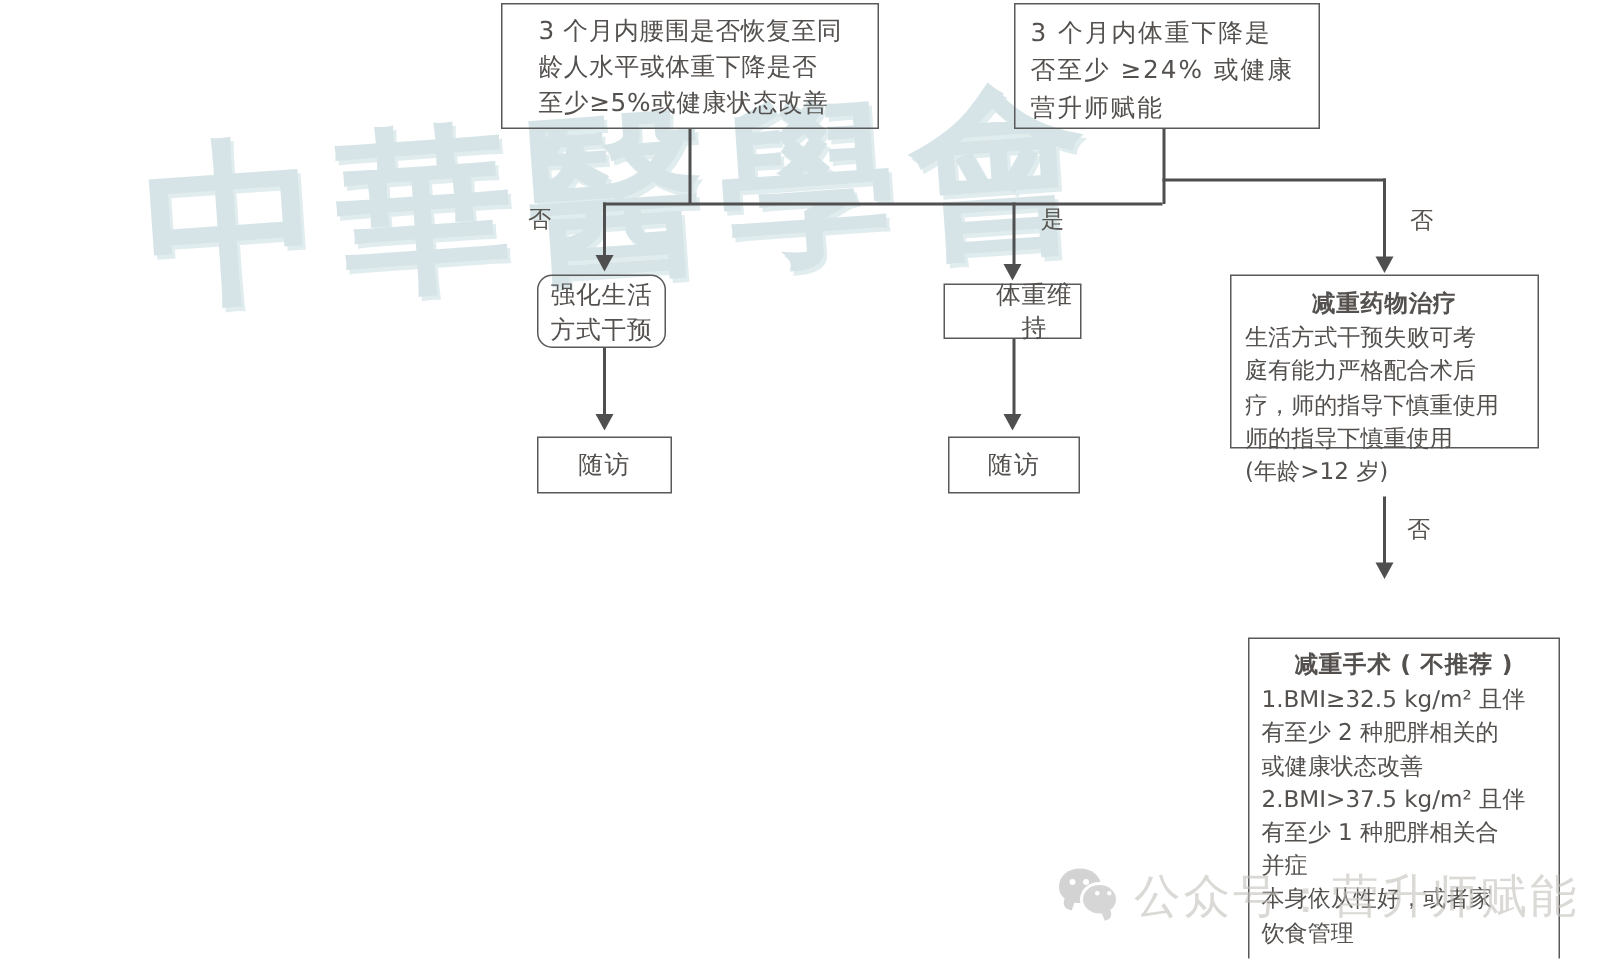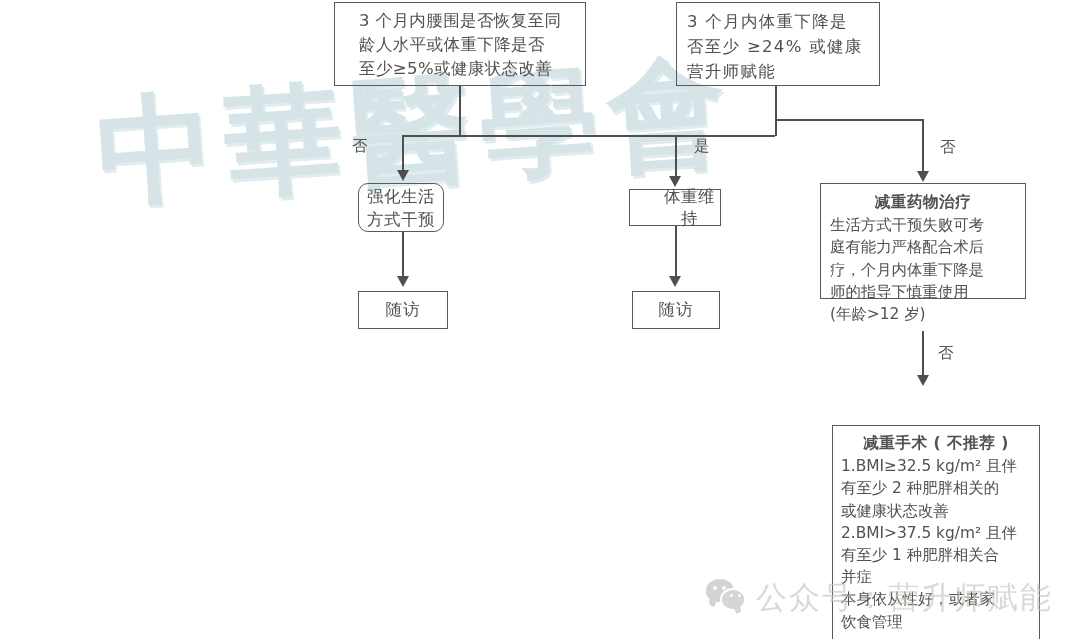--- a/index.html
+++ b/index.html
@@ -242,21 +242,21 @@
   <div class="arrowhead" style="left:669px; top:276px;"></div>
 
   <div class="node center-text" id="node-followup1">随访</div>
   <div class="node center-text" id="node-followup2">随访</div>
 
   <div class="node" id="node-drug">
     <div class="title">减重药物治疗</div>
     <div class="body">
       <span class="line">生活方式干预失败可考</span>
       <span class="line">庭有能力严格配合术后</span>
-      <span class="line">疗，个月内体重下降是</span>
+      <span class="line">疗，师的指导下慎重使用</span>
       <span class="line">师的指导下慎重使用</span>
       <span class="line">(年龄&gt;12 岁)</span>
     </div>
   </div>
 
   <div class="edge v" style="left:922px; top:331px; height:47px;"></div>
   <div class="arrowhead" style="left:917px; top:375px;"></div>
   <div class="edge-label" style="left:938px; top:343px;">否</div>
 
   <div class="node" id="node-surgery">

